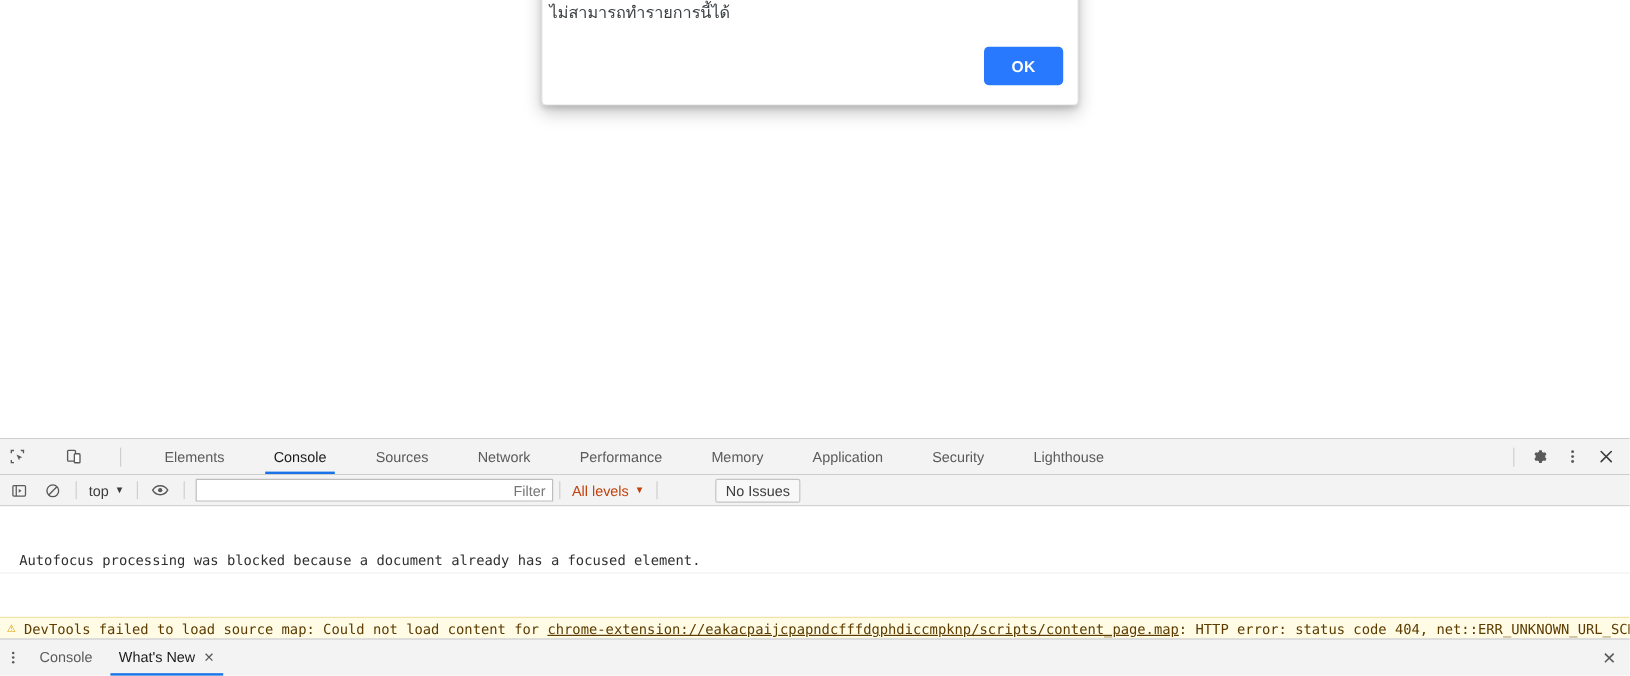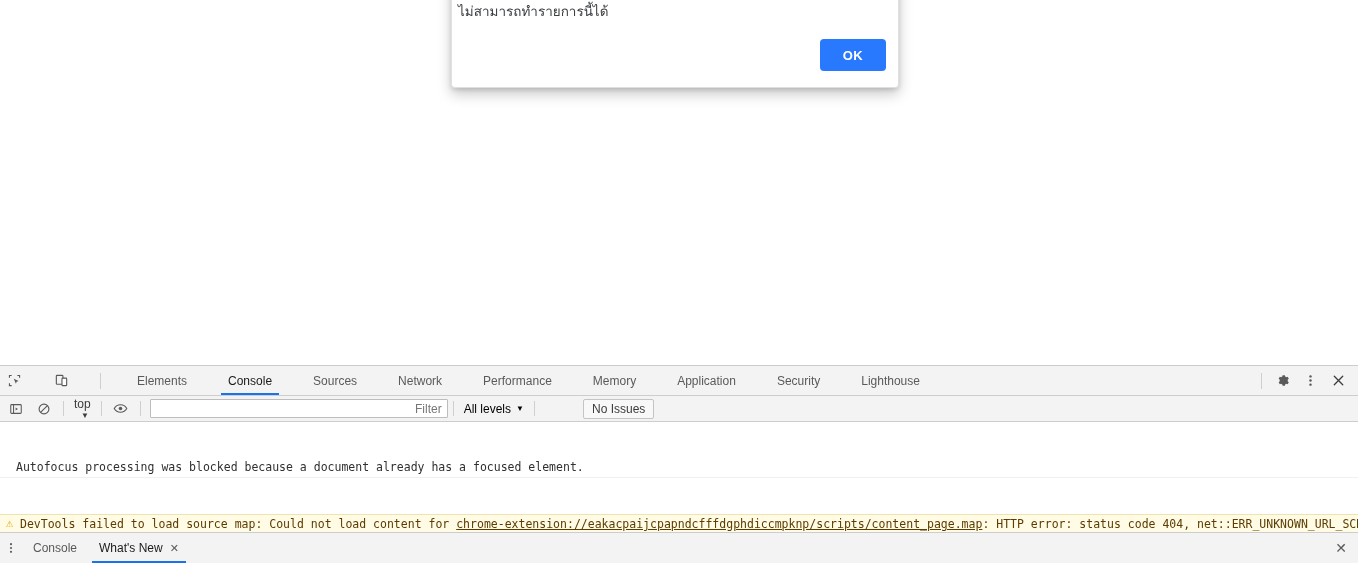--- a/index.html
+++ b/index.html
@@ -158,21 +158,20 @@
   }
 
   #context-select {
     display: flex;
     align-items: center;
     font-size: 12px;
     color: #3c3c3c;
     padding: 2px 5px;
     cursor: pointer;
     white-space: nowrap;
-    flex-direction: column;
   }
   #context-select .caret { margin-left: 5px; font-size: 8px; }
 
   #filter-input {
     width: 298px;
     height: 19px;
     margin-left: 4px;
     border: 1px solid #bdbdbd;
     border-radius: 1px;
     background: #ffffff;
@@ -183,21 +182,21 @@
     font-family: "Liberation Sans", sans-serif;
     outline: none;
     text-align: right;
   }
   #filter-input::placeholder { color: #767676; }
 
   #levels-select {
     display: flex;
     align-items: center;
     font-size: 12px;
-    color: #000000;
+    color: #c2410c;
     padding: 2px 5px;
     cursor: pointer;
     white-space: nowrap;
   }
   #levels-select .caret { margin-left: 5px; font-size: 8px; }
 
   #issues-button {
     font-size: 12px;
     color: #3c3c3c;
     border: 1px solid #c4c4c4;

